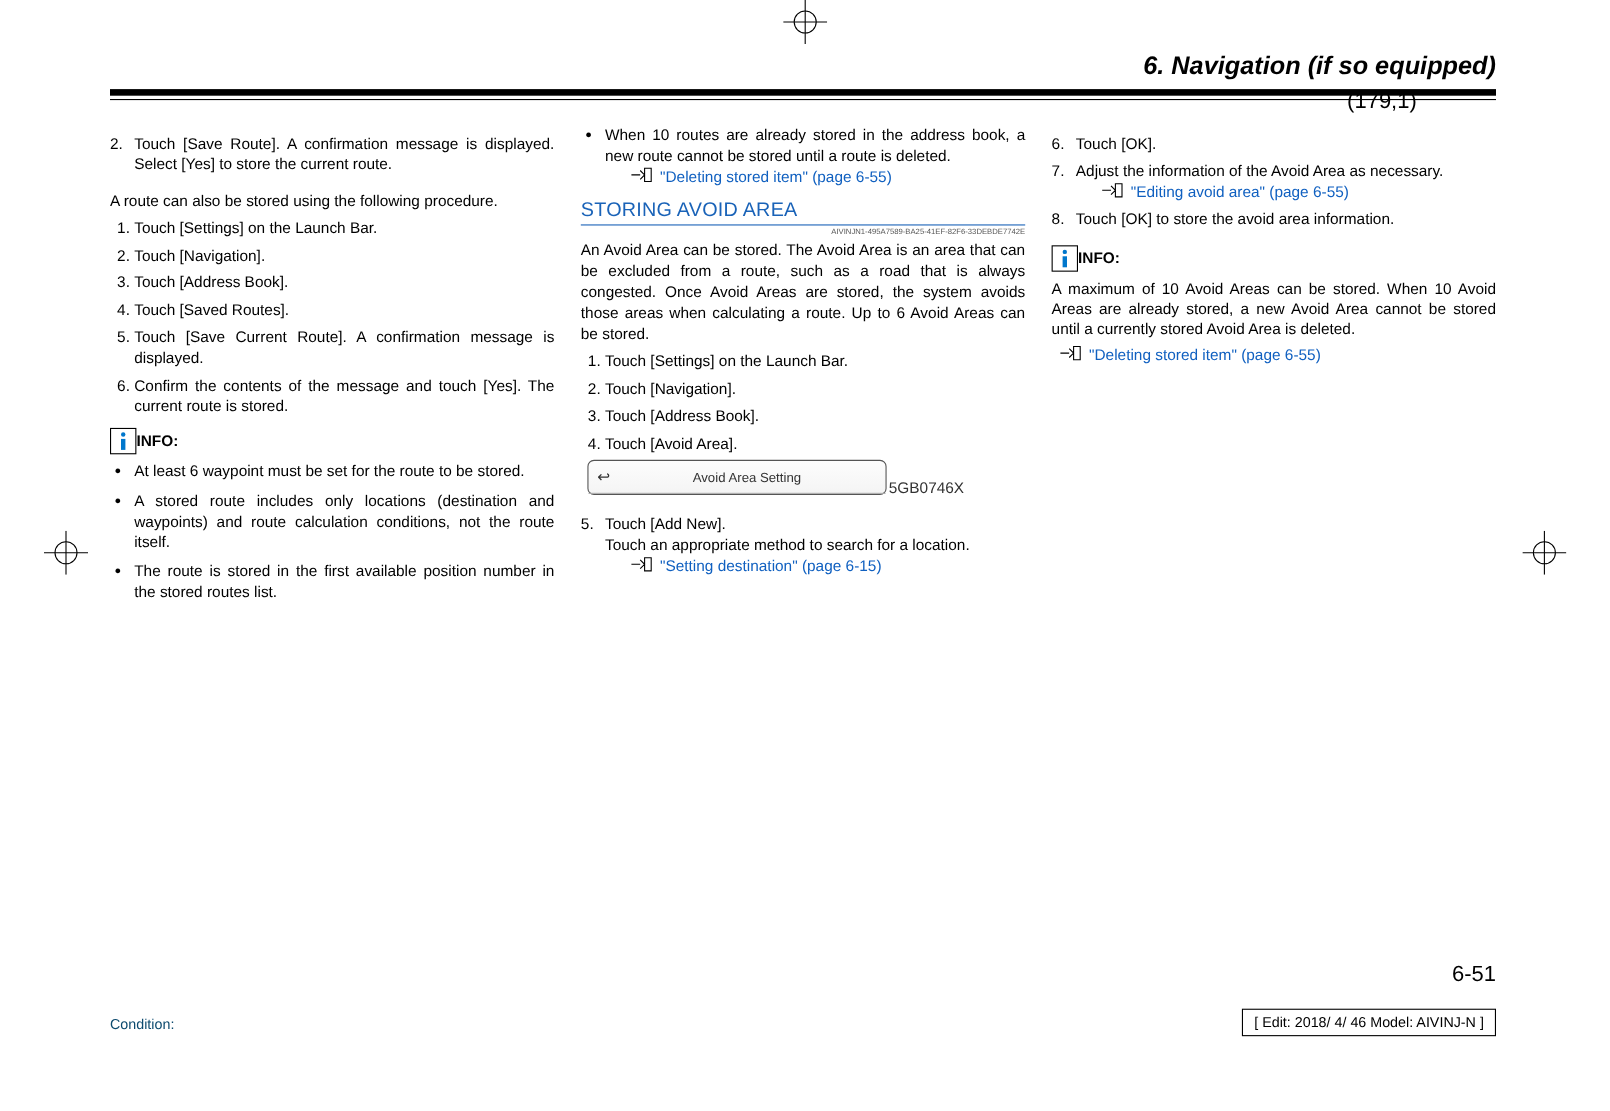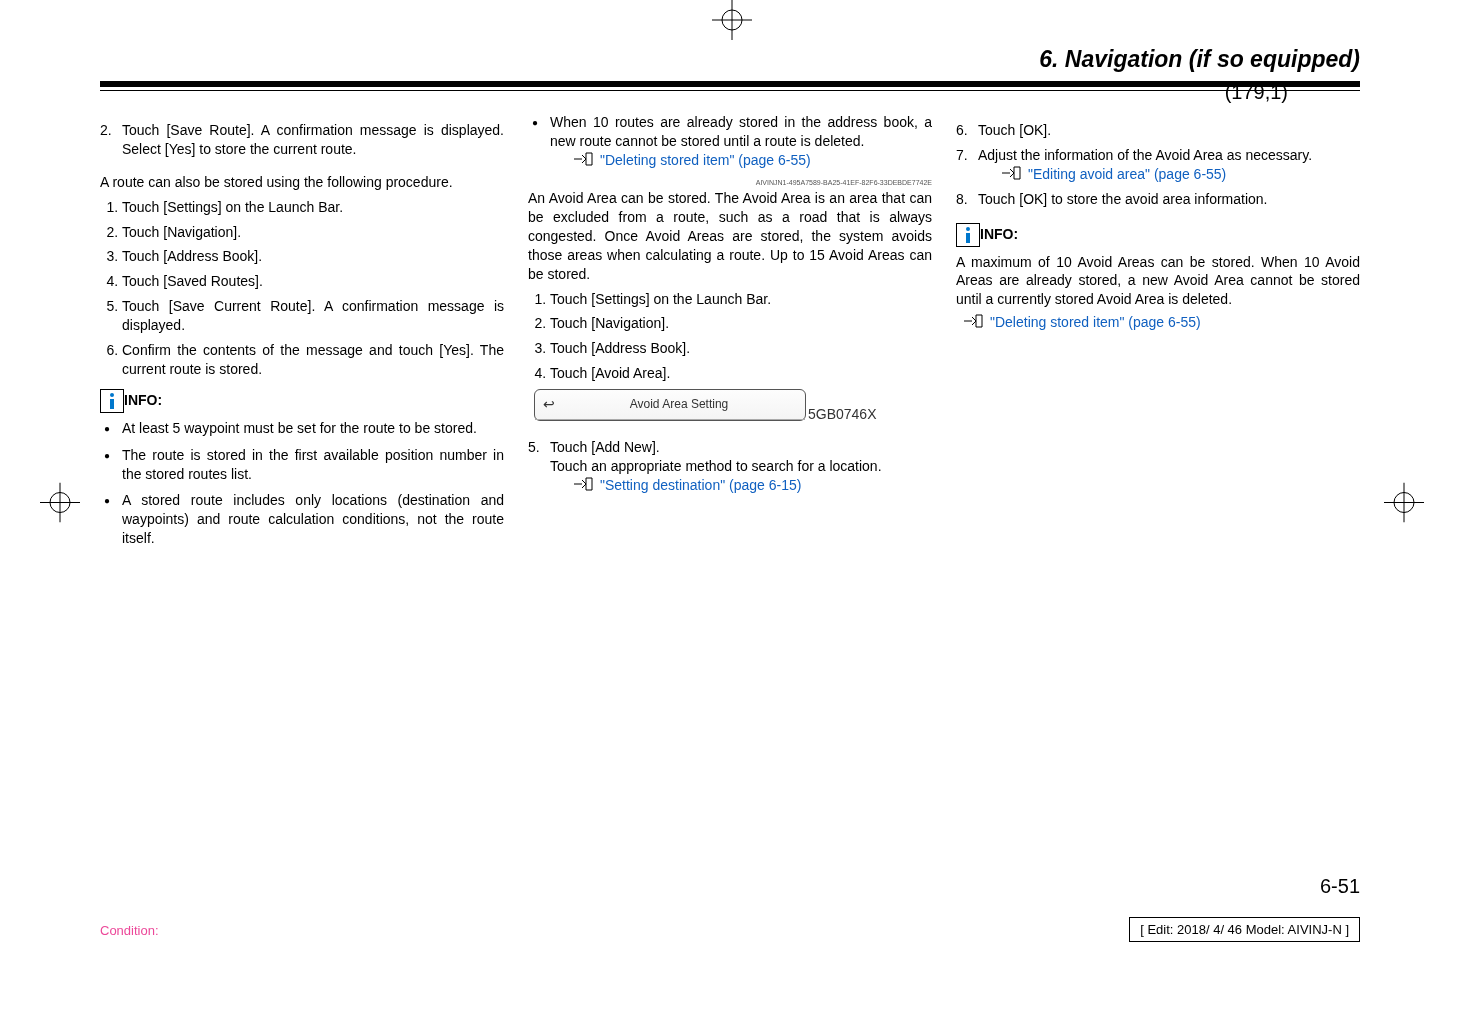--- a/index.html
+++ b/index.html
@@ -83,21 +83,21 @@
     border:1px solid #888; border-radius:10px; width:130px; margin:2px auto 6px auto;
     text-align:center; font-size:11px; padding:1px 0; background:#fff;
   }
   .ss-list { font-size:10px; padding-left:4px; }
   .ss-row { border-bottom:1px dashed #aaa; height:16px; display:flex; align-items:center; }
   .ss-scroll { position:absolute; right:4px; top:4px; bottom:6px; width:14px; display:flex; flex-direction:column; align-items:center; justify-content:space-between; font-size:11px; }
   .ss-scroll .track { flex:1; width:4px; background:#ccc; border-radius:2px; margin:2px 0; position:relative; }
   .ss-scroll .thumb { position:absolute; top:0; width:4px; height:30px; background:#666; border-radius:2px; }
   .img-code { font-size:14px; color:#333; margin-left: 280px; margin-top:-18px; }
   .page-num { position:absolute; right:0; bottom:64px; font-size:20px; }
-  .condition { position:absolute; left:0; bottom:24px; color:#ec4899; font-size:13px; }
+  .condition { position:absolute; left:0; bottom:24px; color:#0c4a6e; font-size:13px; }
   .edit-box { position:absolute; right:0; bottom:20px; border:1px solid #000; padding:4px 10px; font-size:13px; }
   .start-at-2 { counter-reset: item 1; }
   .start-at-5 { counter-reset: item 4; }
   .start-at-6 { counter-reset: item 5; }
   ol.custom { list-style:none; padding-left:22px; }
   ol.custom > li { counter-increment:item; position:relative; margin-bottom:6px; text-align:justify; }
   ol.custom > li::before { content: counter(item) "."; position:absolute; left:-22px; }
 </style>
 </head>
 <body>
@@ -147,43 +147,44 @@
         <li>Touch [Save Current Route]. A confirmation message is displayed.</li>
         <li>Confirm the contents of the message and touch [Yes]. The current route is stored.</li>
       </ol>
       <div class="info-row">
         <div class="info-icon-box">
             <div class="info-i"></div>
           </div>
         <div class="bold">INFO:</div>
       </div>
       <ul class="bul">
-        <li>At least 5 waypoint must be set for the route to be stored.</li>
+        <li>At least 6 waypoint must be set for the route to be stored.</li>
+        <li>A stored route includes only locations (destination and waypoints) and route calculation conditions, not the route itself.</li>
         <li>The route is stored in the first available position number in the stored routes list.</li>
-        <li>A stored route includes only locations (destination and waypoints) and route calculation conditions, not the route itself.</li>
       </ul>
     </div>
 
     <div class="col">
       <ul class="bul">
         <li>
           <span>When 10 routes are already stored in the address book, a new route cannot be stored until a route is deleted.</span>
           <div class="link-row">
             <span class="hand-icon">
               <svg width="22" height="16" viewBox="0 0 22 16">
                   <path d="M2 8h8M10 4l4 4-4 4M14 2v12h6V2z" fill="none" stroke="#000" stroke-width="1"></path>
                 </svg>
             </span>
             <span class="link">"Deleting stored item" (page 6-55)</span>
           </div>
         </li>
       </ul>
 
+      <div class="heading2">STORING AVOID AREA</div>
       <div class="guid">AIVINJN1-495A7589-BA25-41EF-82F6-33DEBDE7742E</div>
-      <div class="para">An Avoid Area can be stored. The Avoid Area is an area that can be excluded from a route, such as a road that is always congested. Once Avoid Areas are stored, the system avoids those areas when calculating a route. Up to 15 Avoid Areas can be stored.</div>
+      <div class="para">An Avoid Area can be stored. The Avoid Area is an area that can be excluded from a route, such as a road that is always congested. Once Avoid Areas are stored, the system avoids those areas when calculating a route. Up to 6 Avoid Areas can be stored.</div>
       <ol class="num">
         <li>Touch [Settings] on the Launch Bar.</li>
         <li>Touch [Navigation].</li>
         <li>Touch [Address Book].</li>
         <li>Touch [Avoid Area].</li>
       </ol>
 
       <div class="screenshot-box">
         <div class="ss-header">
           <div class="ss-back">↩</div>

